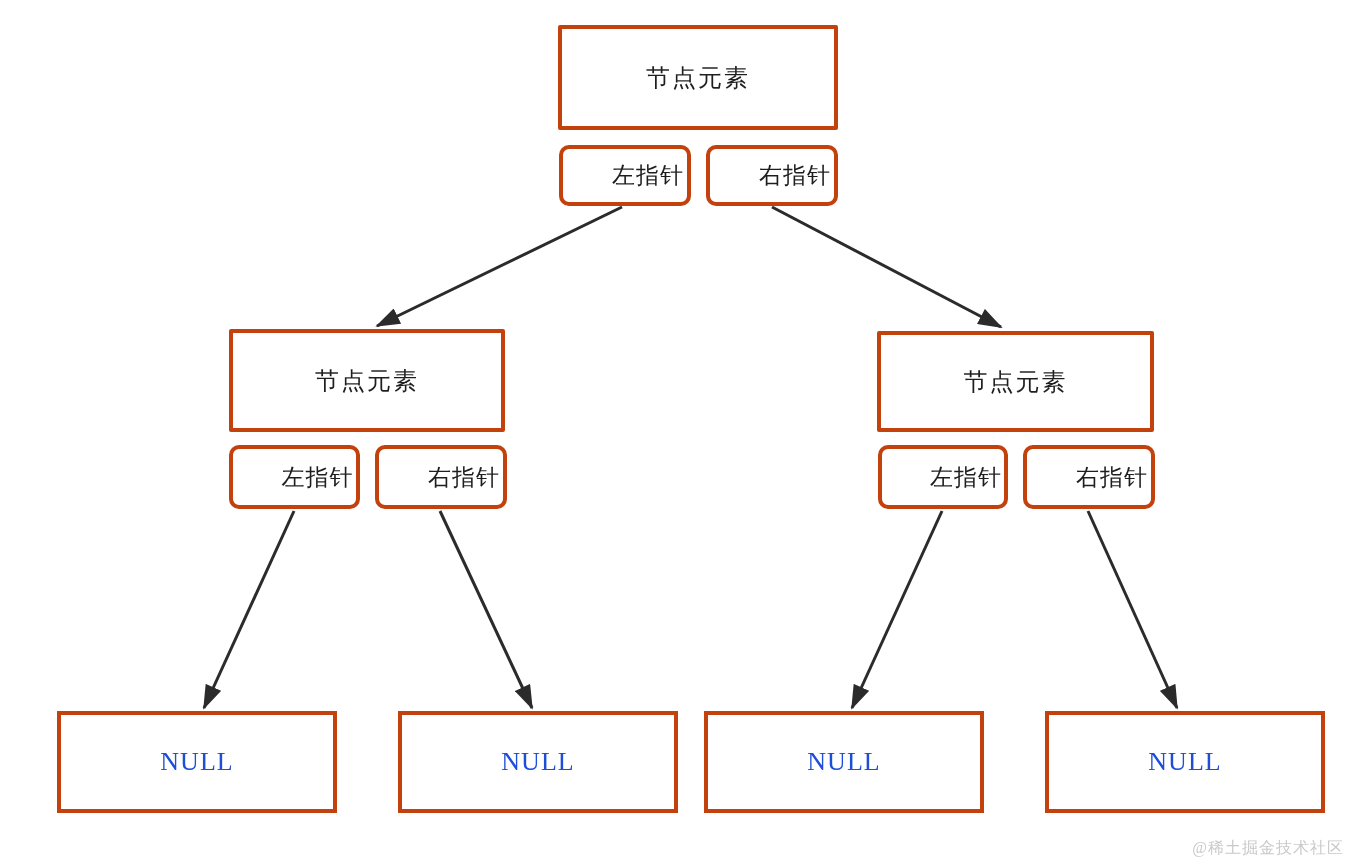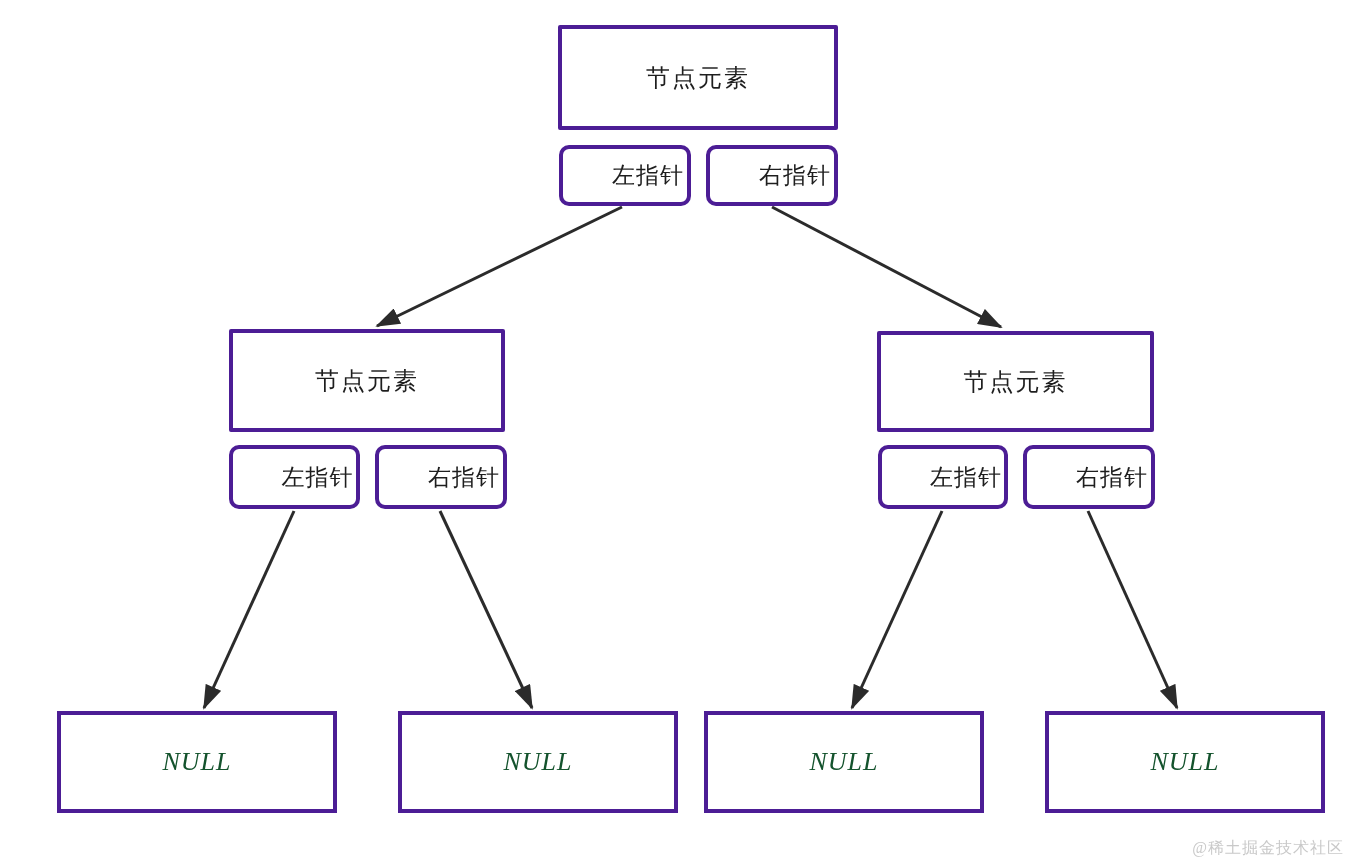--- a/index.html
+++ b/index.html
@@ -20,43 +20,42 @@
     position: absolute;
     left: 0; top: 0;
     width: 1352px;
     height: 864px;
     pointer-events: none;
   }
   .box {
     position: absolute;
     box-sizing: border-box;
     background: #ffffff;
-    border: 4px solid #4c1d95;
+    border: 4px solid #c2410c;
     display: flex;
     align-items: center;
     justify-content: center;
     text-align: center;
   }
   .node-box {
     border-radius: 2px;
     font-size: 24px;
     letter-spacing: 2px;
   }
   .pointer-box {
     border-radius: 10px;
     font-size: 23px;
     letter-spacing: 1px;
     padding-left: 46px;
   }
   .null-box {
     border-radius: 0;
     font-size: 26px;
     letter-spacing: 1px;
-    color: #14532d;
-    font-style: italic;
+    color: #1d4ed8;
   }
   .watermark {
     position: absolute;
     right: 8px;
     bottom: 5px;
     font-size: 16px;
     color: #c9c9c9;
     letter-spacing: 1px;
   }
 </style>

